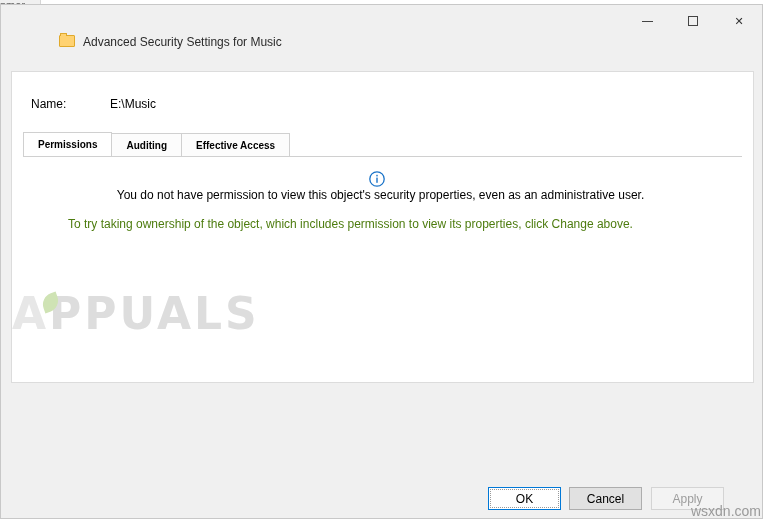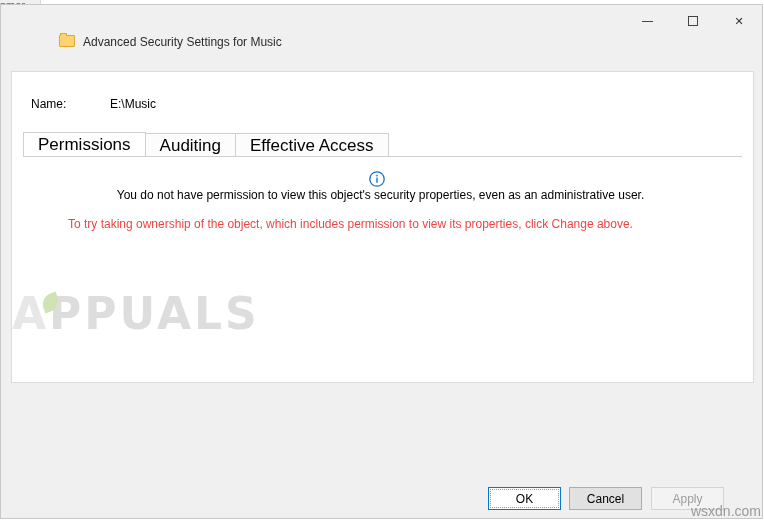--- a/index.html
+++ b/index.html
@@ -167,28 +167,29 @@
     height: 24px;
     position: relative;
     border-bottom: 1px solid #d0d0d0;
     display: flex;
     align-items: flex-end;
   }
   .tab {
     height: 23px;
     line-height: 23px;
     padding: 0 14px;
-    font-size: 17px;
+    font-size: 10px;
     color: #000;
     border: 1px solid #d0d0d0;
     border-bottom: none;
     background: #fcfcfc;
     box-sizing: border-box;
     margin-right: -1px;
     cursor: default;
+    font-weight: bold;
   }
   .tab.active {
     background: #ffffff;
     height: 24px;
     line-height: 23px;
     border-color: #d0d0d0;
     position: relative;
     z-index: 2;
   }
 
@@ -212,21 +213,21 @@
   }
   .info-text {
     font-size: 12px;
     color: #000;
     line-height: 16px;
   }
   .second-line {
     margin-top: 14px;
     padding-left: 40px;
     font-size: 12px;
-    color: #ef4444;
+    color: #4d7c0f;
   }
 
   
   .watermark {
     position: absolute;
     left: 0;
     right: 0;
     top: 216px;
     text-align: left;
     pointer-events: none;

